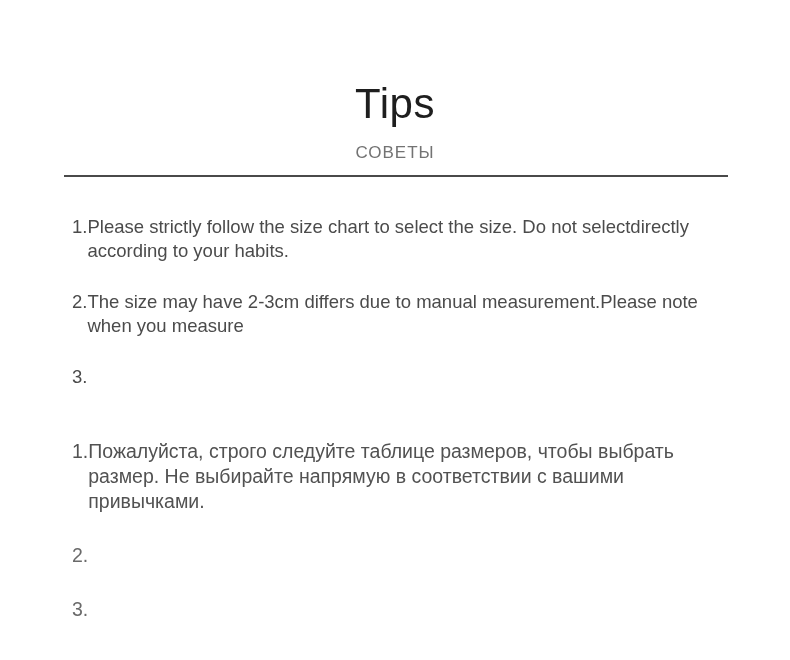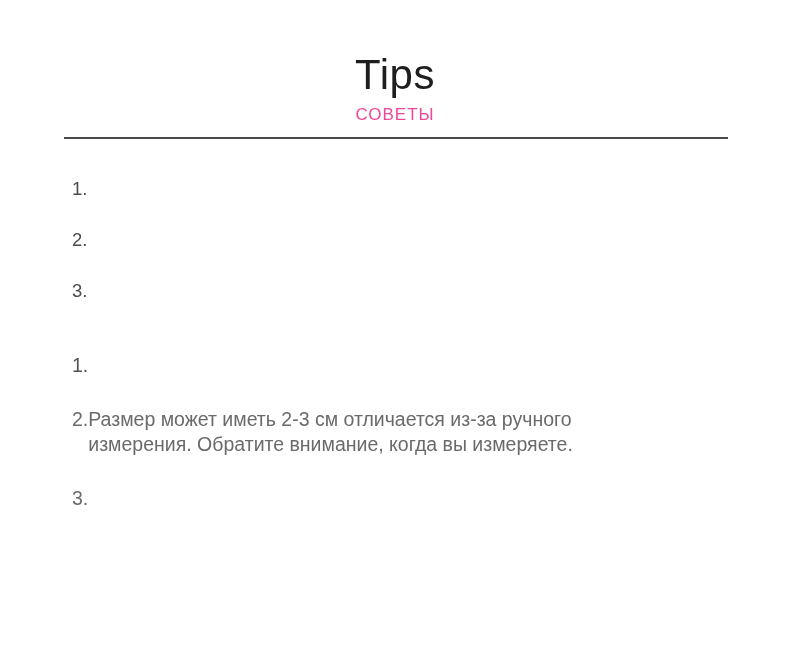--- a/index.html
+++ b/index.html
@@ -9,36 +9,36 @@
     background: #ffffff;
     overflow: hidden;
     font-family: "Liberation Sans", "DejaVu Sans", sans-serif;
   }
   .page {
     width: 790px;
     height: 660px;
     background: #ffffff;
   }
   .header {
-    padding-top: 53px;
+    padding-top: 82px;
     text-align: center;
   }
   .title {
     font-size: 42px;
     line-height: 44px;
     font-weight: 400;
     color: #1e1e1e;
     letter-spacing: 0.5px;
   }
   .subtitle {
-    margin-top: 8px;
+    margin-top: 17px;
     font-size: 17px;
     line-height: 20px;
     font-weight: 500;
-    color: #ec4899;
+    color: #737373;
     letter-spacing: 1px;
   }
   .divider {
     height: 2px;
     background: #4a4a4a;
     margin: 12px 62px 0 64px;
   }
   .tips-list {
     list-style: none;
   }
@@ -89,36 +89,41 @@
   <div class="header">
     <div class="title">Tips</div>
     <div class="subtitle">СОВЕТЫ</div>
   </div>
 
   <div class="divider"></div>
 
   <ul class="tips-list en">
     <li class="tip">
       <span class="tip-num">1.</span>
+      <span class="tip-text">Please strictly follow the size chart to select the size. Do not selectdirectly
+according to your habits.</span>
     </li>
     <li class="tip">
       <span class="tip-num">2.</span>
+      <span class="tip-text">The size may have 2-3cm differs due to manual measurement.Please note
+when you measure</span>
     </li>
     <li class="tip">
       <span class="tip-num">3.</span>
     </li>
   </ul>
 
   <ul class="tips-list ru">
     <li class="tip">
       <span class="tip-num">1.</span>
+      <span class="tip-text">Пожалуйста, строго следуйте таблице размеров, чтобы выбрать
+размер. Не выбирайте напрямую в соответствии с вашими
+привычками.</span>
     </li>
     <li class="tip alt">
       <span class="tip-num">2.</span>
-      <span class="tip-text">Размер может иметь 2-3 см отличается из-за ручного
-измерения. Обратите внимание, когда вы измеряете.</span>
     </li>
     <li class="tip alt">
       <span class="tip-num">3.</span>
     </li>
   </ul>
 
 </div>
 
 </body></html>

